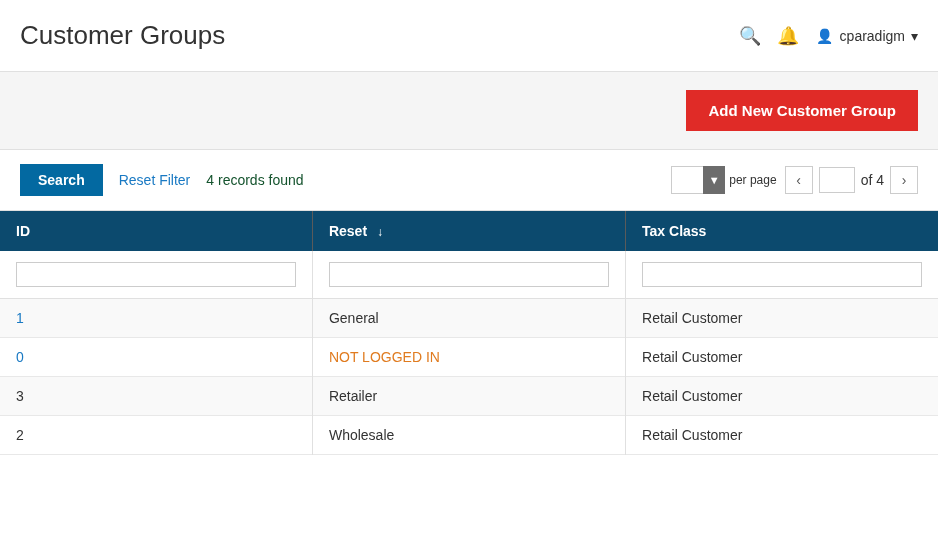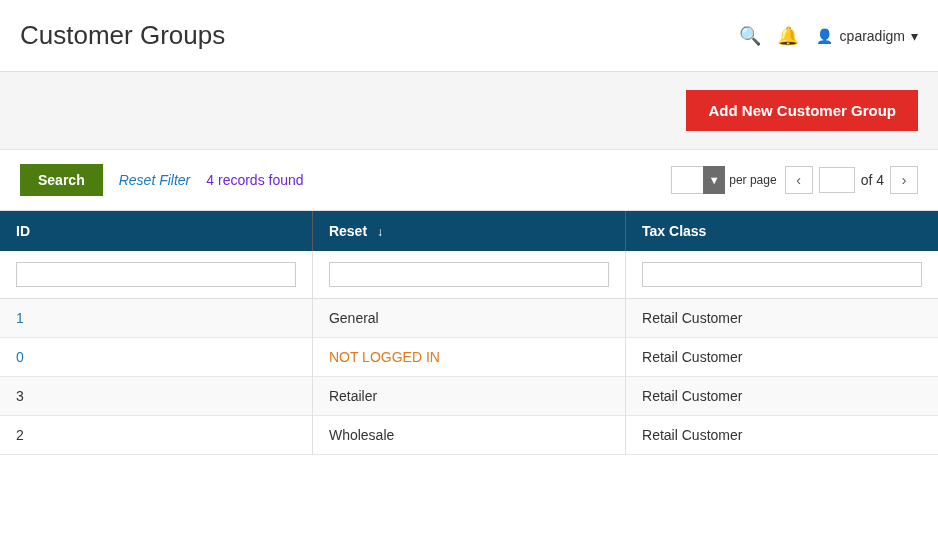--- a/index.html
+++ b/index.html
@@ -58,38 +58,37 @@
 
     
     .toolbar {
       display: flex;
       align-items: center;
       gap: 16px;
       padding: 14px 20px;
       border-bottom: 1px solid #e0e0e0;
     }
     .search-button {
-      background: #4d7c0f;
+      background: #0369a1;
       color: #fff;
       border: none;
       padding: 8px 18px;
       font-size: 14px;
       font-weight: bold;
       cursor: pointer;
     }
     .reset-filter {
       color: #1979c3;
       cursor: pointer;
       font-size: 14px;
       text-decoration: none;
-      font-style: italic;
     }
     .records-found {
       font-size: 14px;
-      color: #6d28d9;
+      color: #14532d;
     }
     .toolbar-right {
       margin-left: auto;
       display: flex;
       align-items: center;
       gap: 8px;
     }
     .per-page-select {
       display: flex;
       align-items: center;

